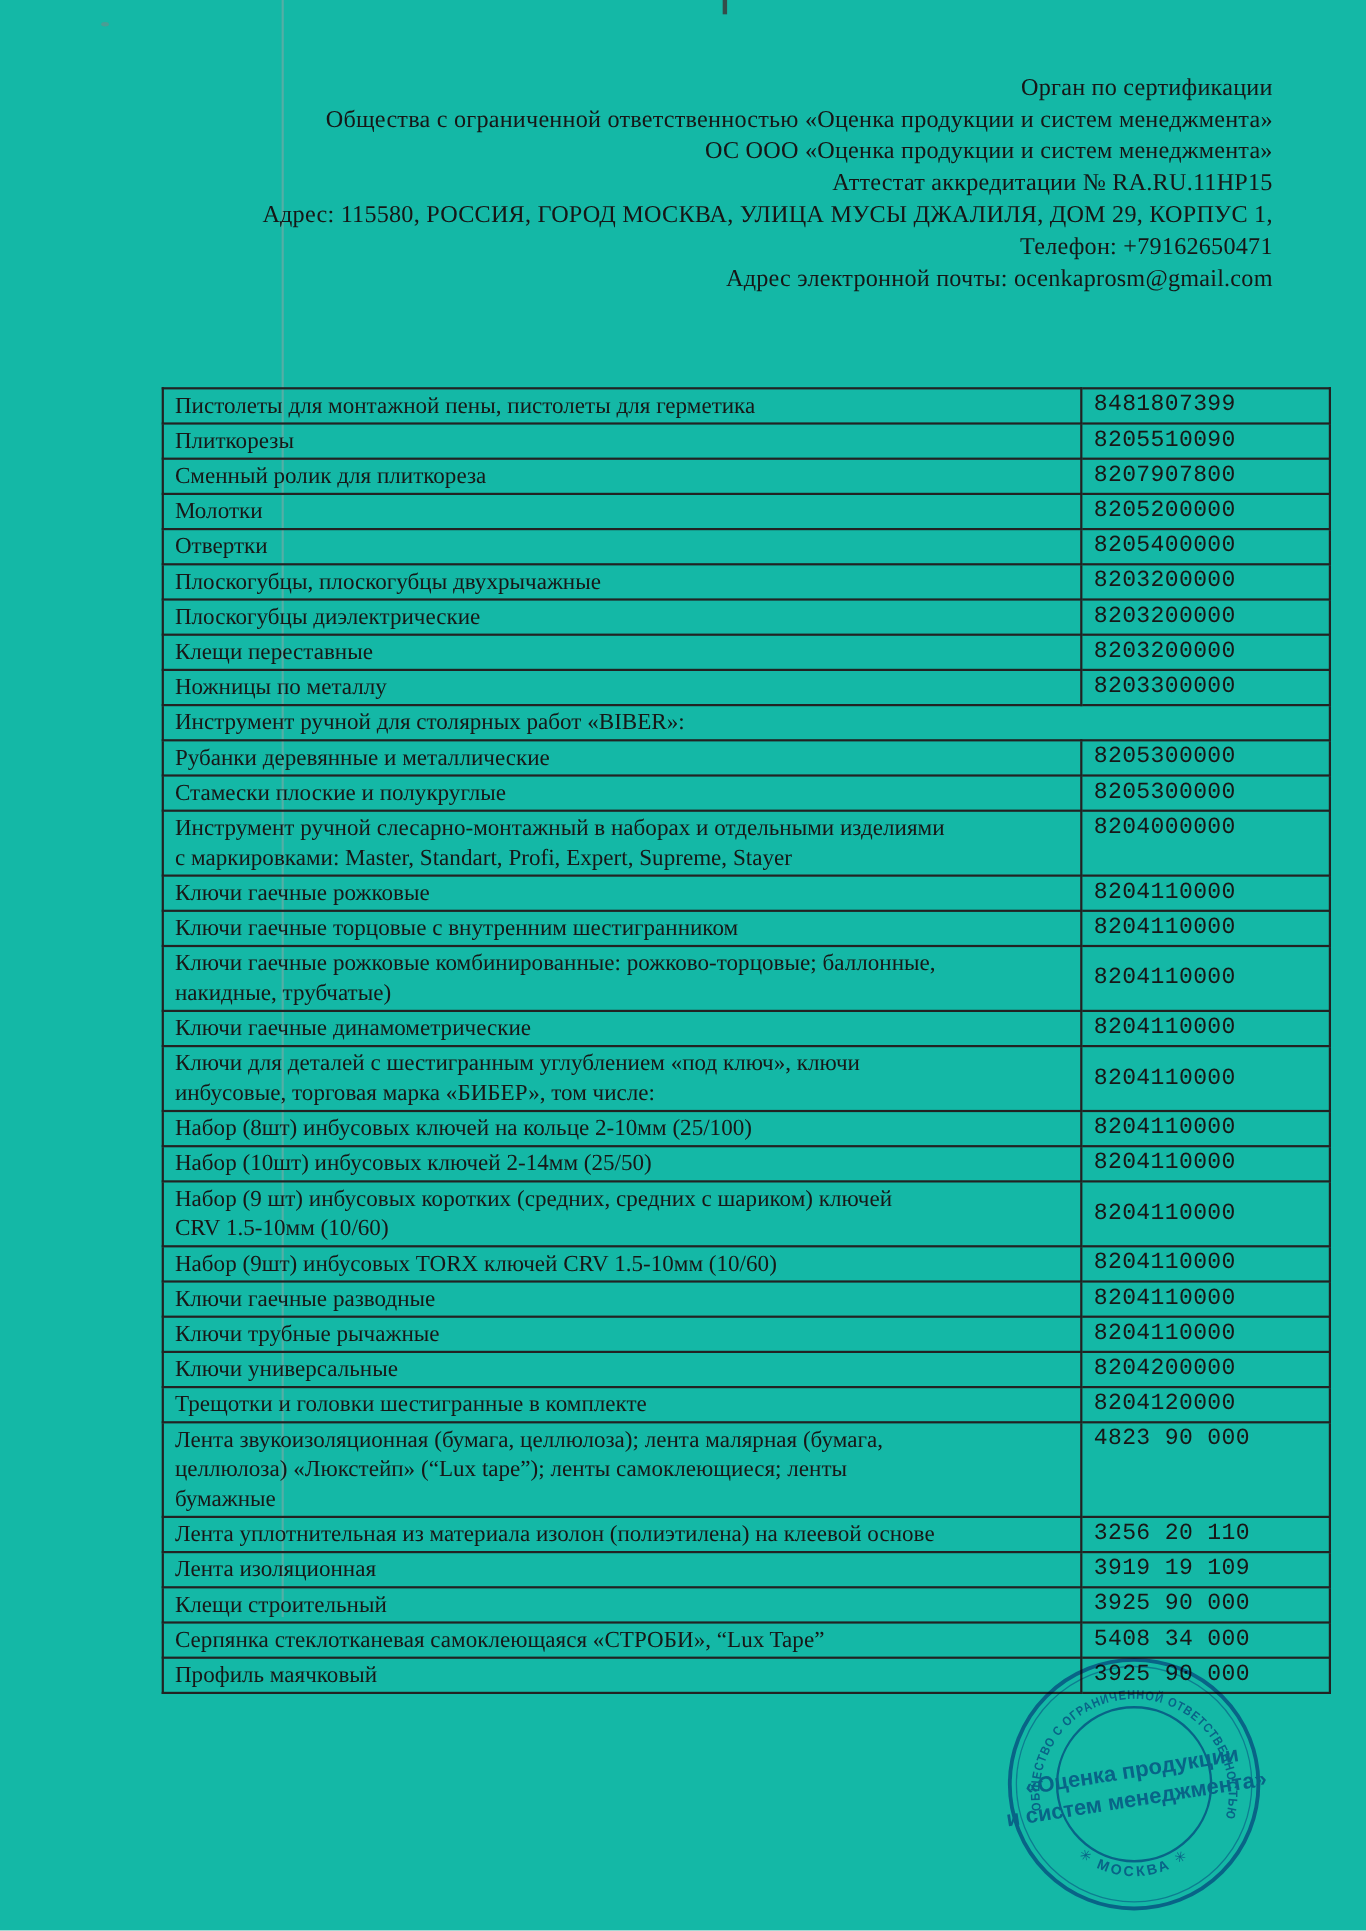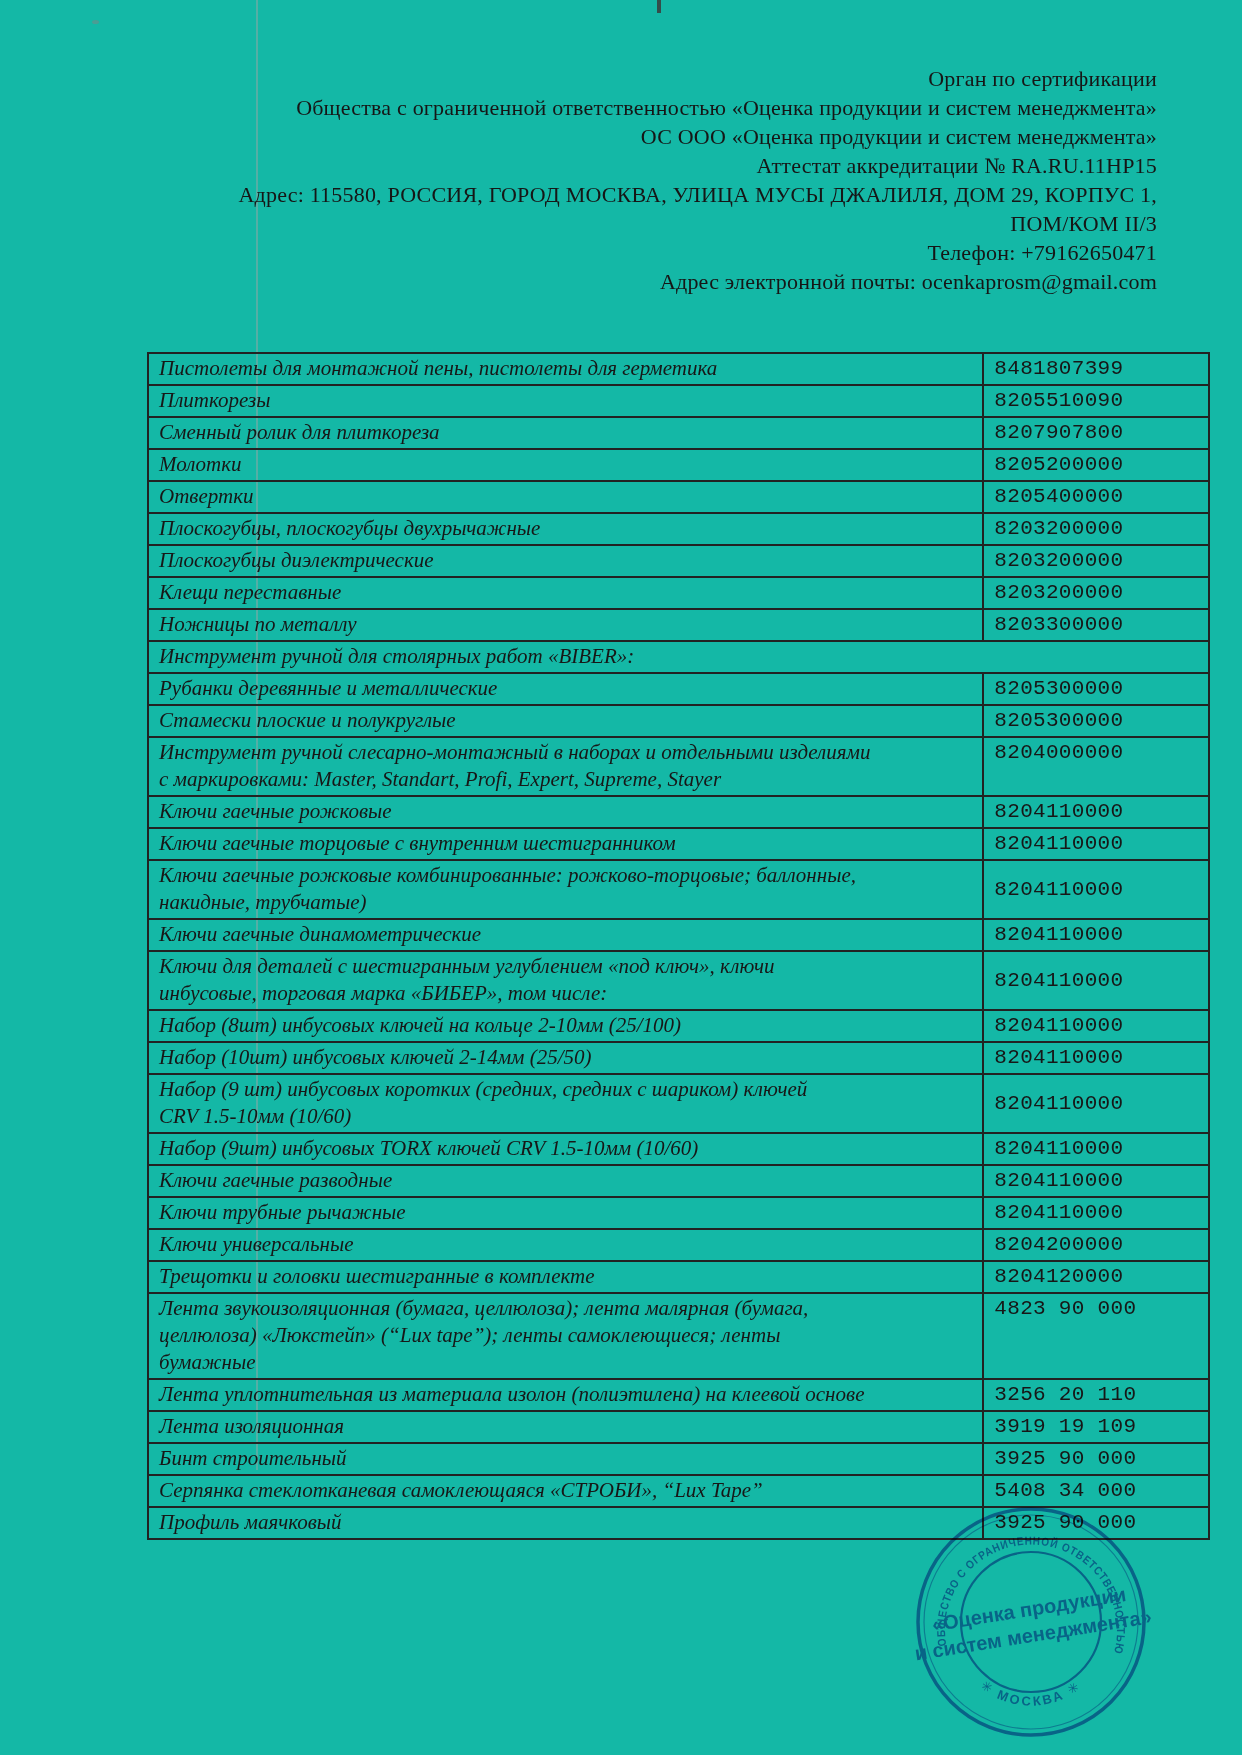--- a/index.html
+++ b/index.html
@@ -53,21 +53,21 @@
     table-layout: fixed;
   }
   table.products td {
     border: 2px solid #222;
     font-size: 21px;
     line-height: 27px;
     padding: 1px 8px 2px 10px;
     vertical-align: middle;
     color: #171717;
   }
-  td.cell-name { width: 759px; white-space: pre-line; font-style: italic; }
+  td.cell-name { width: 759px; white-space: pre-line; }
   td.cell-code { width: 205px; padding-left: 13px; letter-spacing: 0.3px; font-family: Liberation Mono, monospace; }
   td.cell-code.top { vertical-align: top; }
   
   .stamp {
     position: absolute;
     left: 899px; top: 1490px;
     width: 264px; height: 264px;
     mix-blend-mode: multiply;
     opacity: 0.85;
     filter: blur(0.4px);
@@ -88,21 +88,20 @@
   <div class="fold-line"></div>
   <div class="top-mark"></div>
   <div class="speck"></div>
 
   <div class="doc-header">
     <div>Орган по сертификации</div>
     <div>Общества с ограниченной ответственностью «Оценка продукции и систем менеджмента»</div>
     <div>ОС ООО «Оценка продукции и систем менеджмента»</div>
     <div>Аттестат аккредитации № RA.RU.11НР15</div>
     <div>Адрес: 115580, РОССИЯ, ГОРОД МОСКВА, УЛИЦА МУСЫ ДЖАЛИЛЯ, ДОМ 29, КОРПУС 1,</div>
-    <div>ПОМ/КОМ II/3</div>
     <div>Телефон: +79162650471</div>
     <div>Адрес электронной почты: ocenkaprosm@gmail.com</div>
   </div>
 
   <table class="products">
     <tbody>
 
         <tr>
           <td class="cell-name">Пистолеты для монтажной пены, пистолеты для герметика</td>
           <td class="cell-code">8481807399</td>
@@ -249,21 +248,21 @@
           <td class="cell-code">3256 20 110</td>
         </tr>
 
         <tr>
           <td class="cell-name">Лента изоляционная</td>
           <td class="cell-code">3919 19 109</td>
         </tr>
 
 
         <tr>
-          <td class="cell-name">Бинт строительный</td>
+          <td class="cell-name">Клещи строительный</td>
           <td class="cell-code">3925 90 000</td>
         </tr>
 
         <tr>
           <td class="cell-name">Серпянка стеклотканевая самоклеющаяся «СТРОБИ», “Lux Tape”</td>
           <td class="cell-code">5408 34 000</td>
         </tr>
 
 
         <tr>

